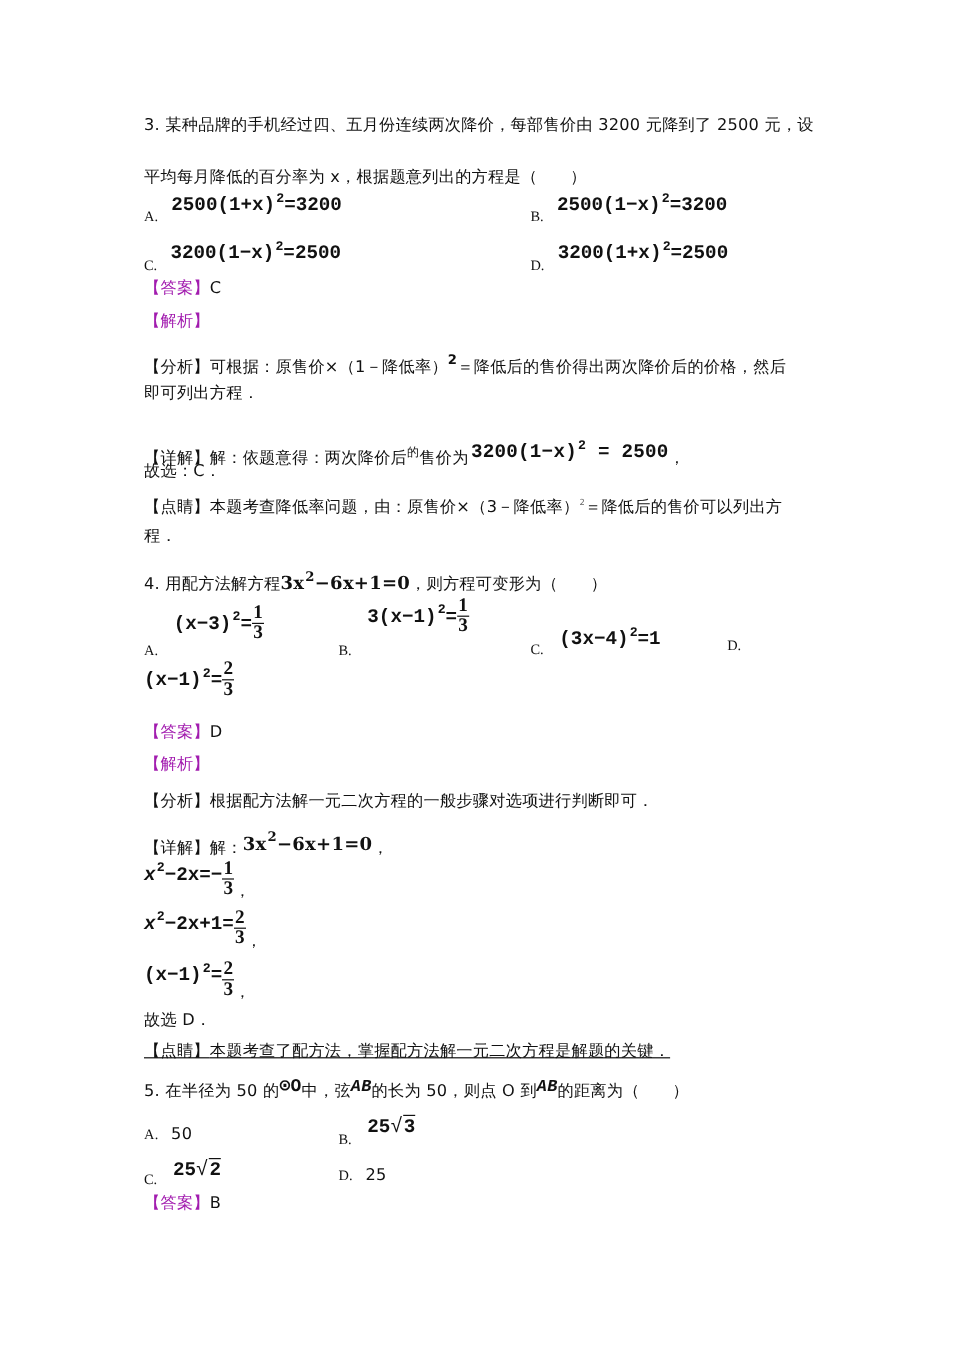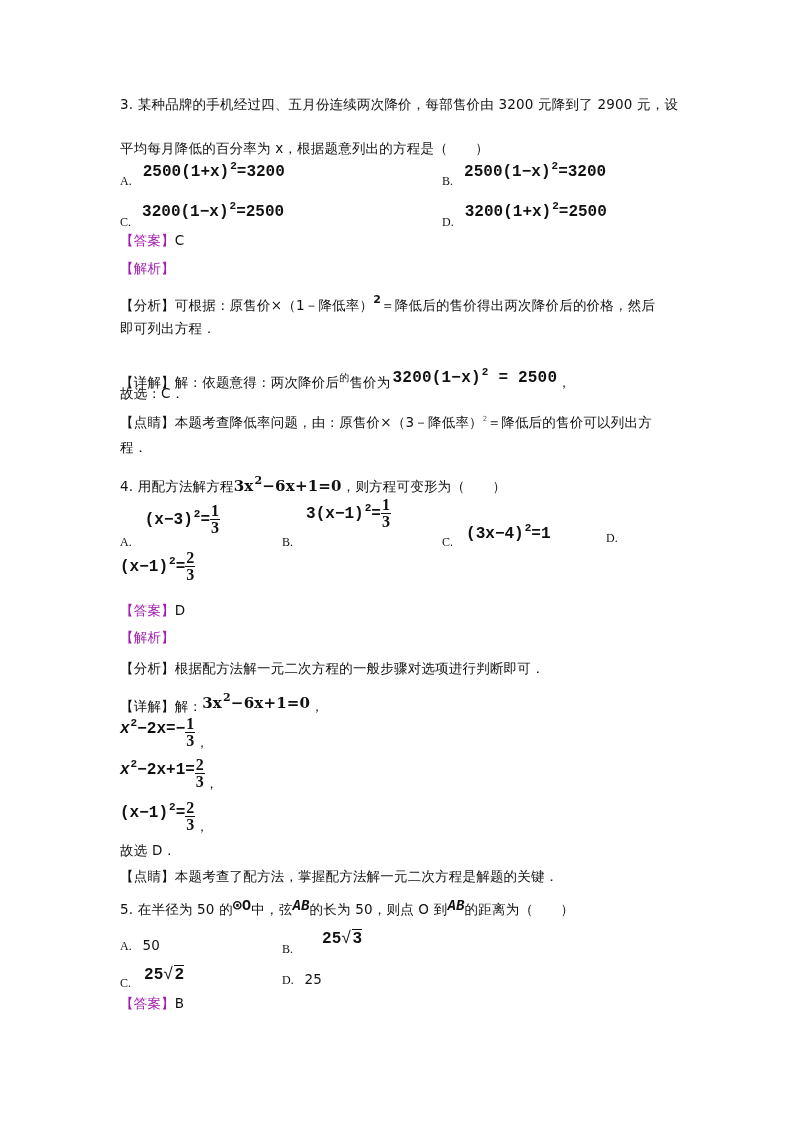--- a/index.html
+++ b/index.html
@@ -21,21 +21,21 @@
   .tiny-sup { font-size: 7px; vertical-align: 6px; color: #666; }
   .small-de { font-size: 10px; vertical-align: 6px; }
 </style>
 </head>
 <body>
 
 <div>
 
   <div class="abs txt" style="left:120px; top:95px;">
     <span>3.</span>
-    <span>某种品牌的手机经过四、五月份连续两次降价，每部售价由 3200 元降到了 2900 元，设</span>
+    <span>某种品牌的手机经过四、五月份连续两次降价，每部售价由 3200 元降到了 2500 元，设</span>
   </div>
   <div class="abs txt" style="left:120px; top:139px;">平均每月降低的百分率为 x，根据题意列出的方程是（　　）</div>
 
   <div class="abs" style="left:120px; top:157px;">
     <span class="opt" style="position:relative; top:9px;">A.</span>
     <span class="math" style="margin-left:6px;">
       <span>2500</span><span>(1+x)</span><span class="sup">2</span><span>=3200</span>
     </span>
   </div>
   <div class="abs" style="left:442px; top:157px;">
@@ -121,36 +121,36 @@
   <div class="abs" style="left:120px; top:757px;">
     <span class="math" style="position:relative; top:-4px;"><i>x</i><span class="sup">2</span><span>−2x+1=</span></span><span class="frac"><span class="num">2</span><span class="den">3</span></span><span class="txt" style="position:relative; top:10px;">，</span>
   </div>
 
   <div class="abs" style="left:120px; top:800px;">
     <span class="math" style="position:relative; top:-4px;"><span>(x−1)</span><span class="sup">2</span><span>=</span></span><span class="frac"><span class="num">2</span><span class="den">3</span></span><span class="txt" style="position:relative; top:10px;">，</span>
   </div>
 
   <div class="abs txt" style="left:120px; top:841px;">故选 D．</div>
 
-  <div class="abs txt" style="left:120px; top:867px;">
+  <div class="abs txt" style="left:120px; top:867px;text-decoration:underline;">
     <span>【点睛】</span><span>本题考查了配方法，掌握配方法解一元二次方程是解题的关键．</span>
   </div>
 
   <div class="abs txt" style="left:120px; top:900px;">
     <span>5.</span>
     <span>在半径为 50 的</span><span class="math" style="font-size:15px; position:relative; top:-4px;">⊙O</span><span>中，弦</span><i class="math" style="font-size:14px; position:relative; top:-4px;">AB</i><span>的长为 50，则点 O 到</span><i class="math" style="font-size:14px; position:relative; top:-4px;">AB</i><span>的距离为（　　）</span>
   </div>
 
   <div class="abs txt" style="left:120px; top:936px;">
     <span class="opt">A.</span>
     <span style="margin-left:6px;">50</span>
   </div>
   <div class="abs" style="left:282px; top:928px;">
     <span class="opt" style="position:relative; top:10px;">B.</span>
-    <span class="math" style="margin-left:24px;"><span>25</span><span class="rad">√</span><span class="sqrt">3</span></span>
+    <span class="math" style="margin-left:8px;"><span>25</span><span class="rad">√</span><span class="sqrt">3</span></span>
   </div>
   <div class="abs" style="left:120px; top:964px;">
     <span class="opt" style="position:relative; top:8px;">C.</span>
     <span class="math" style="margin-left:8px;"><span>25</span><span class="rad">√</span><span class="sqrt">2</span></span>
   </div>
   <div class="abs txt" style="left:282px; top:970px;">
     <span class="opt">D.</span>
     <span style="margin-left:6px;">25</span>
   </div>
 

